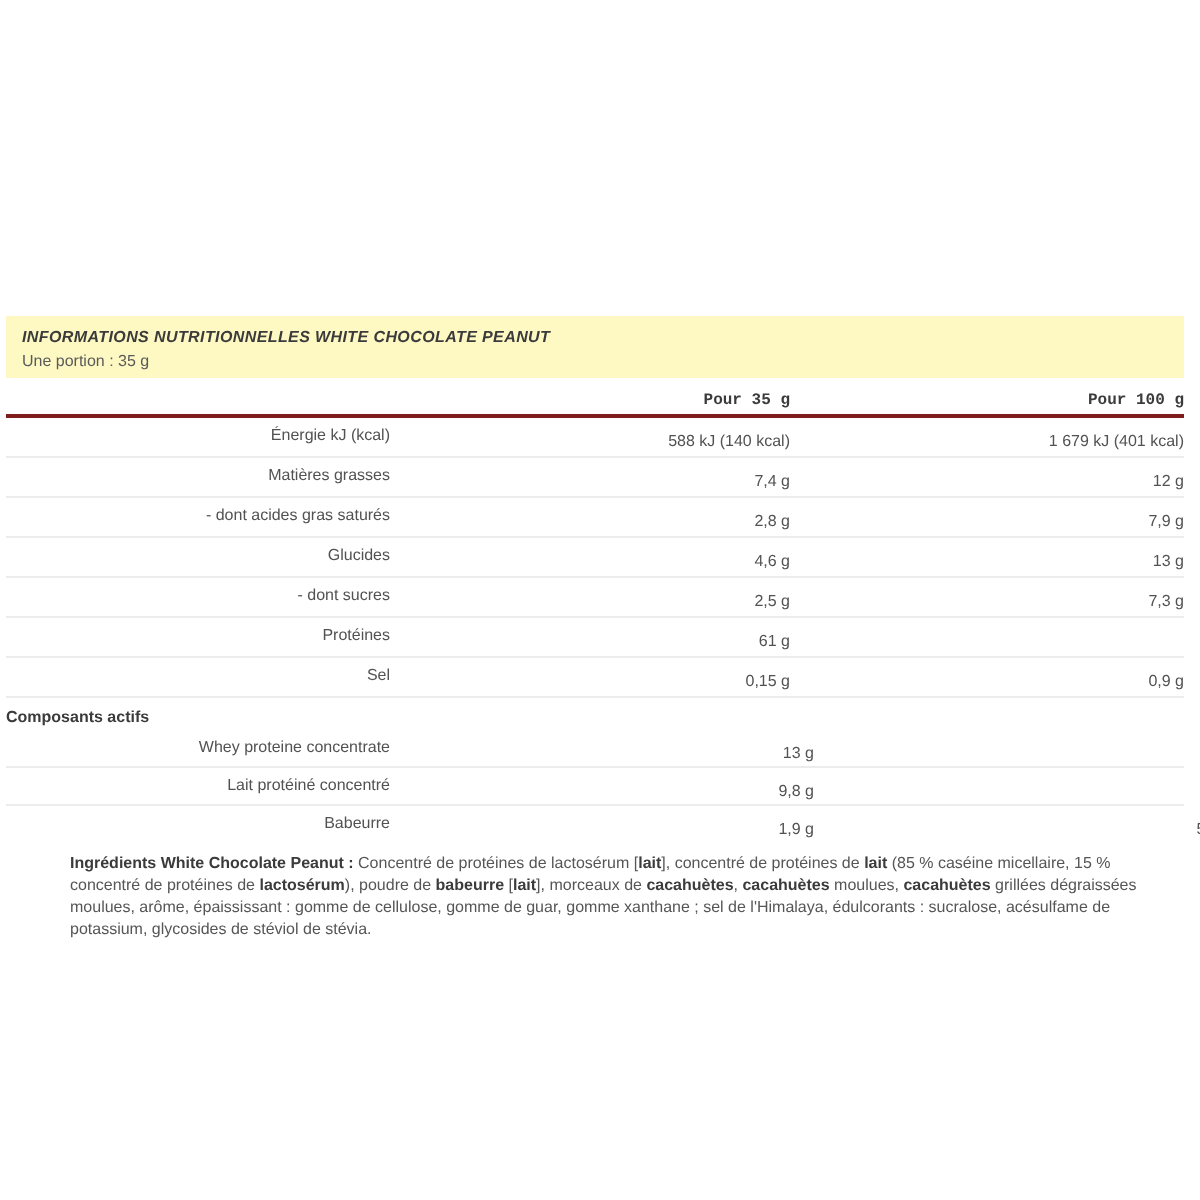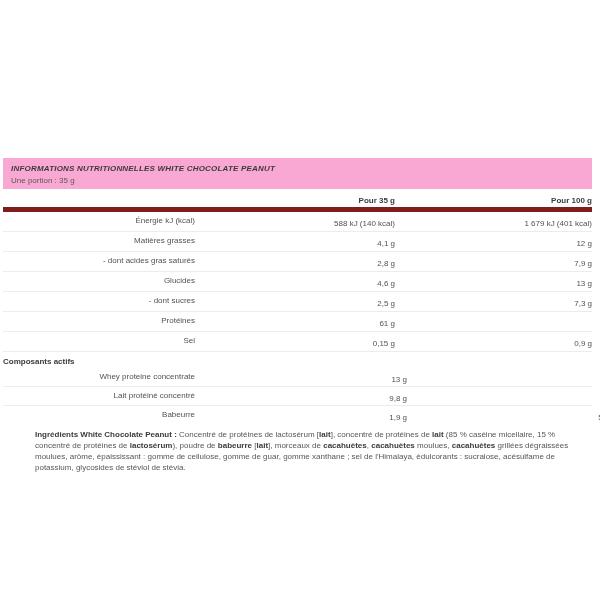--- a/index.html
+++ b/index.html
@@ -16,21 +16,21 @@
     background: #ffffff;
   }
   .content {
     position: absolute;
     top: 158px;
     left: 3px;
     width: 589px;
   }
   
   .info-band {
-    background: #f9a8d4;
+    background: #fef9c3;
     padding: 6px 8px 6px 8px;
     height: 19px;
   }
   .info-title {
     font-size: 8px;
     font-weight: bold;
     font-style: italic;
     color: #3b3b3b;
     letter-spacing: 0.2px;
     text-transform: uppercase;
@@ -45,21 +45,22 @@
   
   .ntable { margin-top: 3px; }
   .trow {
     display: grid;
     grid-template-columns: 192px 200px 197px;
     height: 19px;
     border-bottom: 1px solid #ececec;
   }
   .trow.header {
     height: 15px;
-    border-bottom: 5px solid #7f1d1d;
+    border-bottom: 2px solid #7f1d1d;
+    font-family: Liberation Mono, monospace;
   }
   .trow.section {
     height: 16px;
     border-bottom: none;
   }
   .trow.active { height: 18px; gap: 12px; }
   .trow.last { border-bottom: none; }
   .cell {
     font-size: 8px;
     color: #525252;
@@ -110,21 +111,21 @@
         <span class="cell">Pour 100 g</span>
       </div>
       <div>
           <div class="trow">
             <span class="cell label">Énergie kJ (kcal)</span>
             <span class="cell val">588 kJ (140 kcal)</span>
             <span class="cell val">1 679 kJ (401 kcal)</span>
           </div>
           <div class="trow">
             <span class="cell label">Matières grasses</span>
-            <span class="cell val">4,1 g</span>
+            <span class="cell val">7,4 g</span>
             <span class="cell val">12 g</span>
           </div>
           <div class="trow">
             <span class="cell label">- dont acides gras saturés</span>
             <span class="cell val">2,8 g</span>
             <span class="cell val">7,9 g</span>
           </div>
           <div class="trow">
             <span class="cell label">Glucides</span>
             <span class="cell val">4,6 g</span>

